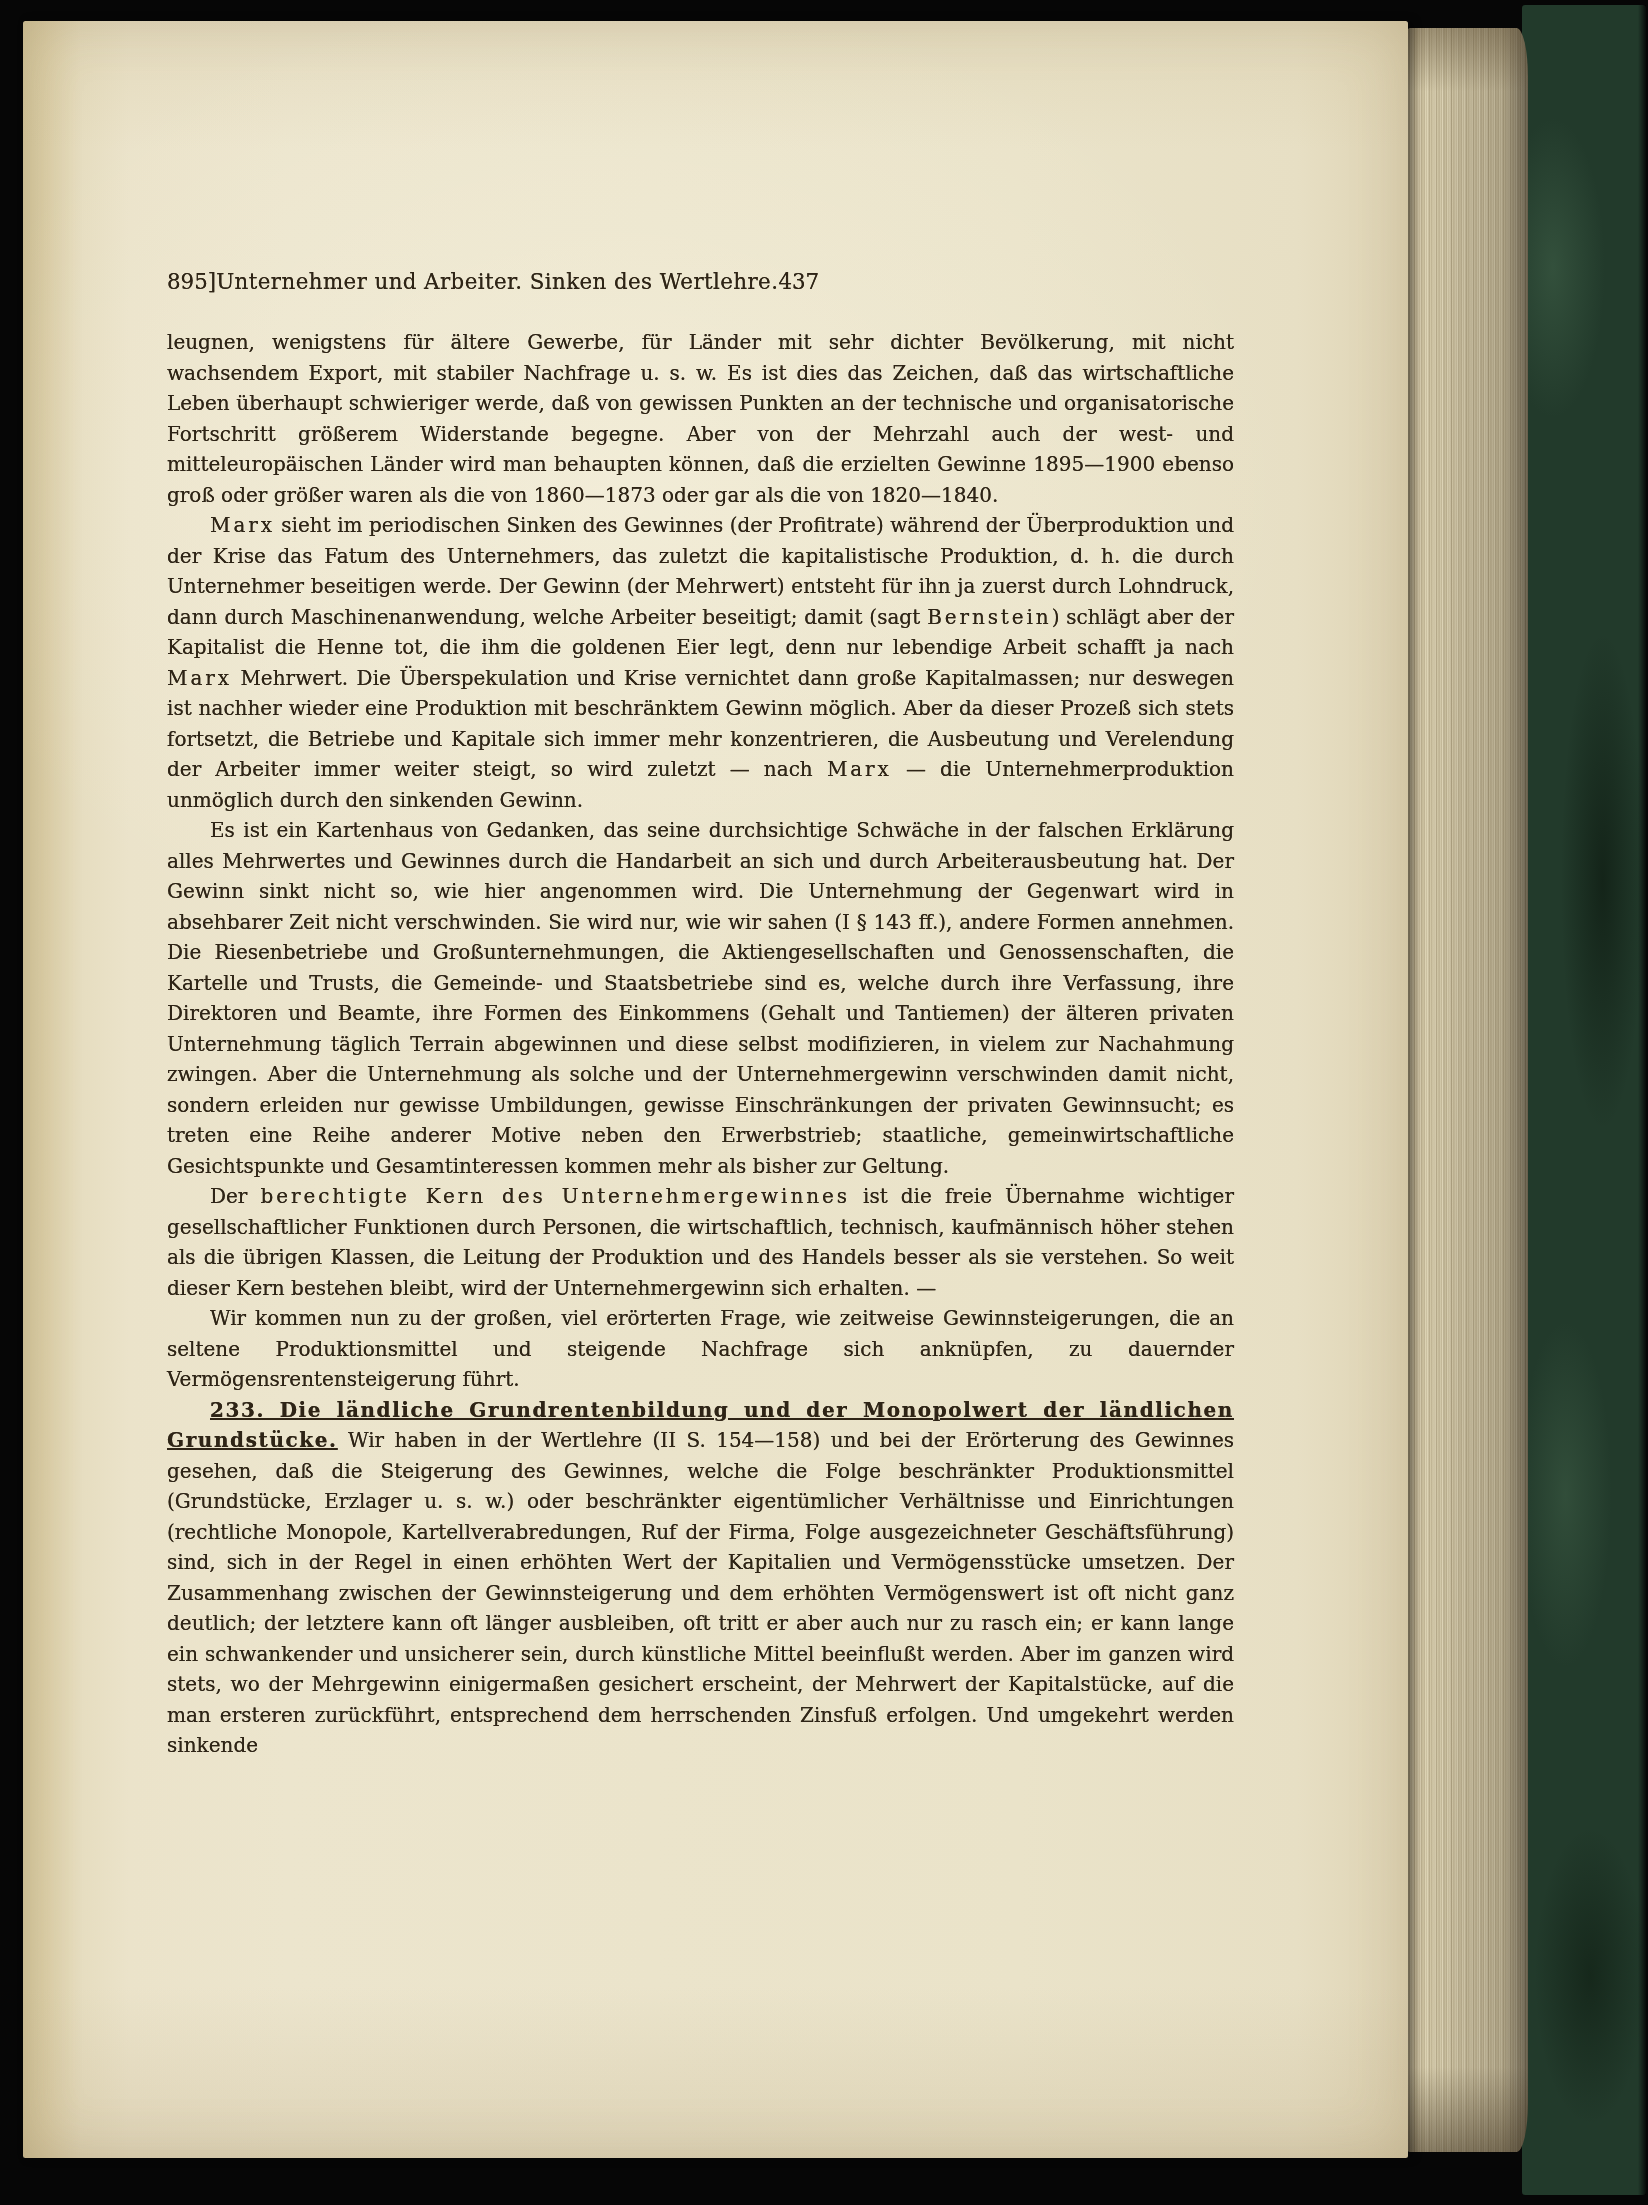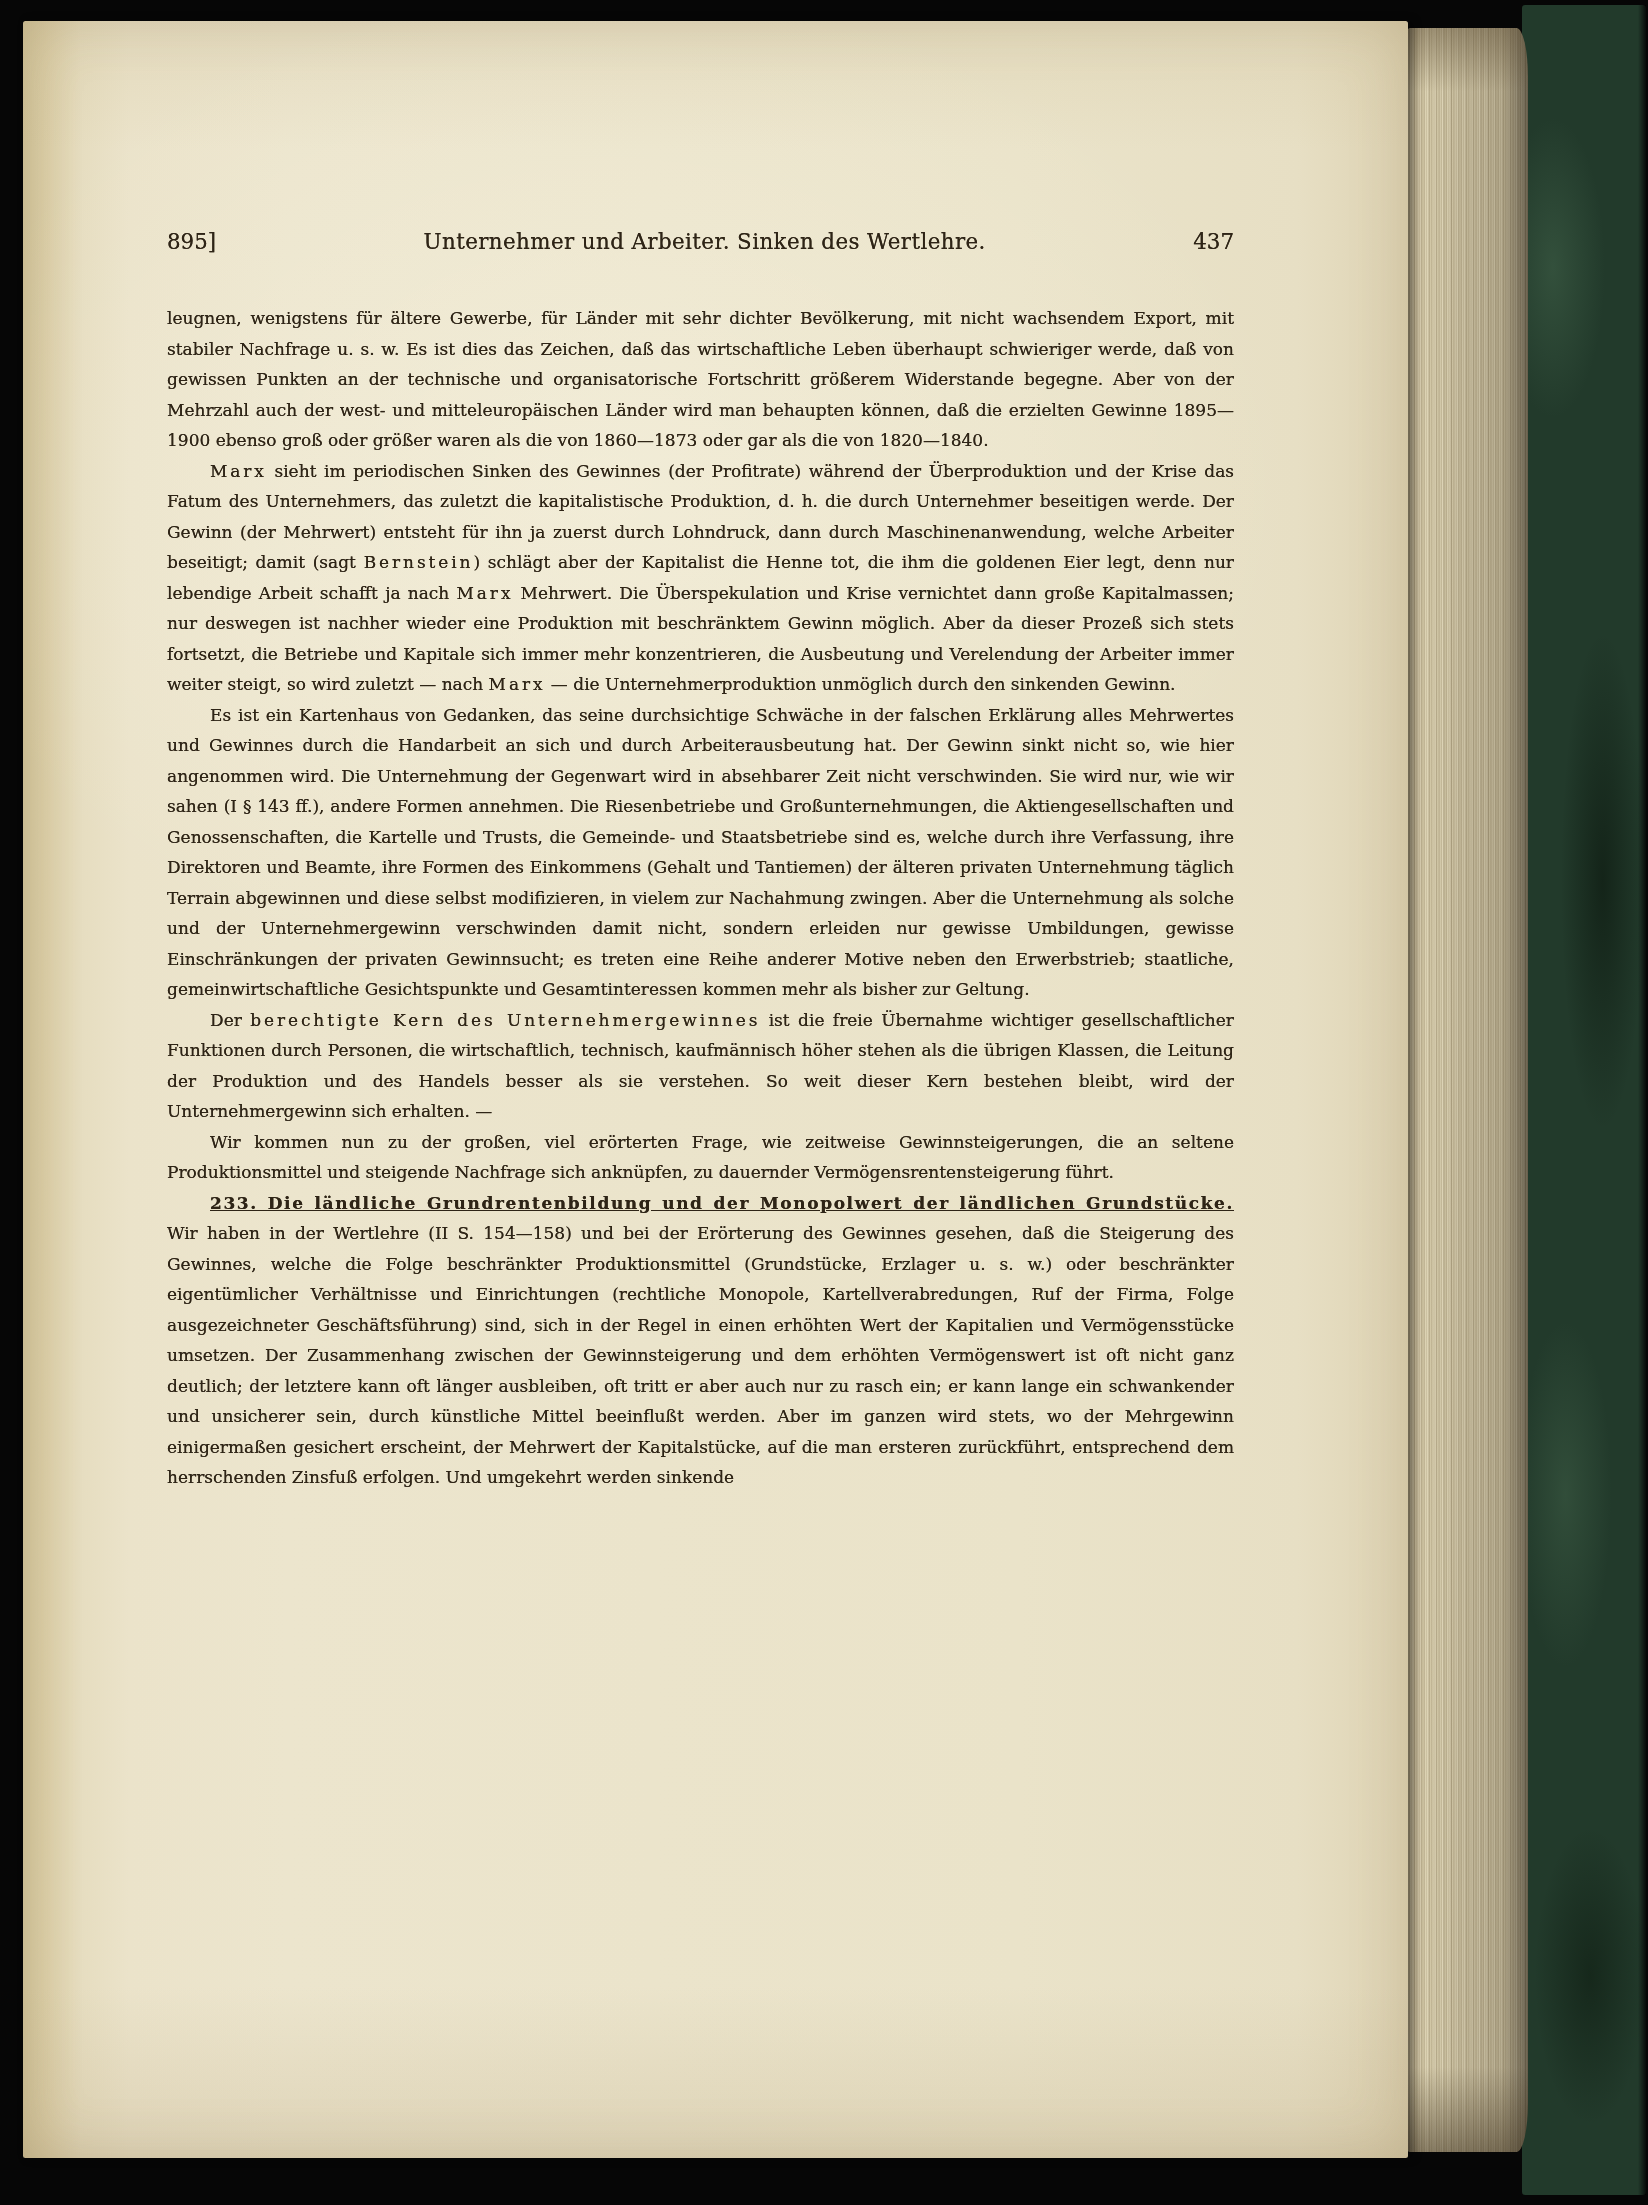--- a/index.html
+++ b/index.html
@@ -51,28 +51,29 @@
     box-shadow: inset 0 0 58px rgba(130,110,70,0.22), 4.1px 0 8.2px rgba(0,0,0,0.45);
     border-radius:2.5px;
   }
 
   
   .content {
     position:absolute; left:144px; top:208px; width:1067px;
     color:#2e2416;
   }
   .page-header {
-    display:flex; justify-content:space-between; align-items:baseline;
+    display:flex; align-items:baseline;
     font-size:21.4px; line-height:25px;
     text-shadow:0 0 0.4px rgba(46,36,22,0.85);
+    margin-top:40px;
   }
   .page-header .title { letter-spacing:0.4px; }
   .body-text {
-    margin-top:49px;
-    font-size:17px; line-height:30.5px;
+    margin-top:33px;
+    font-size:20px; line-height:30.5px;
     text-align:justify;
     hyphens:auto; -webkit-hyphens:auto;
     text-shadow:0 0 0.4px rgba(46,36,22,0.85);
   }
   .para { margin:0; text-indent:43px; }
   .para.cont { text-indent:0; }
   .sp   { letter-spacing:2.9px; }
   .head { font-weight:bold; letter-spacing:1.6px;text-decoration:underline; }
 </style>
 </head>

